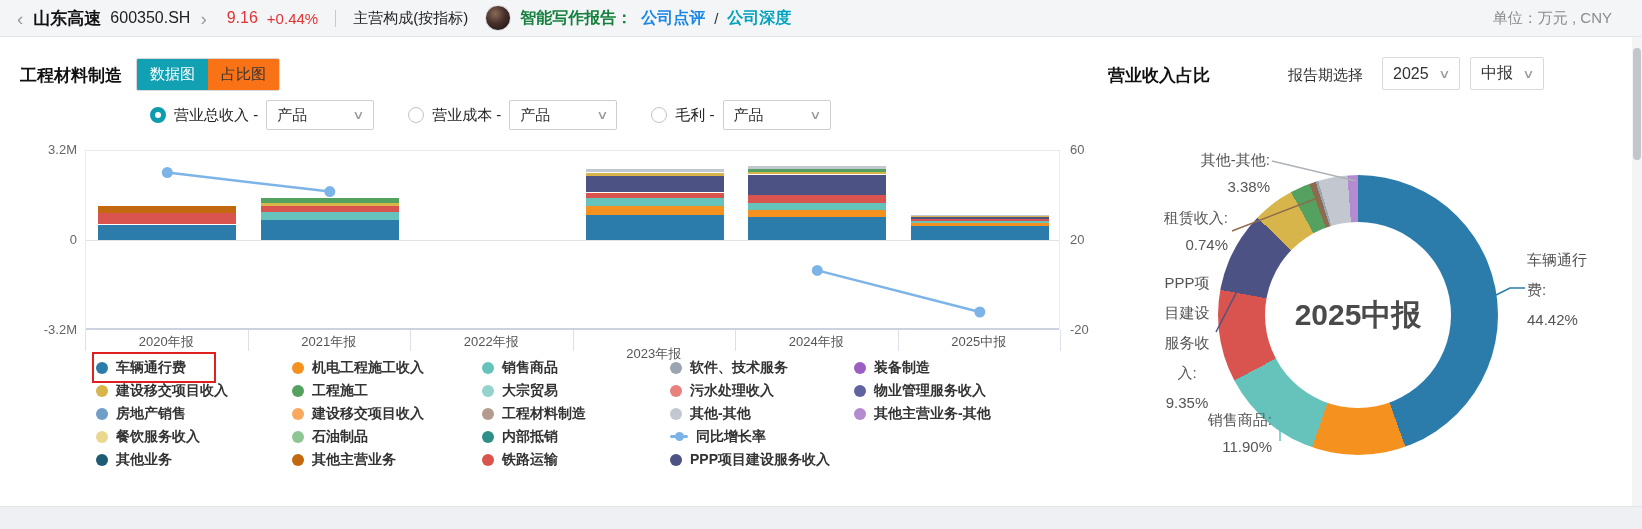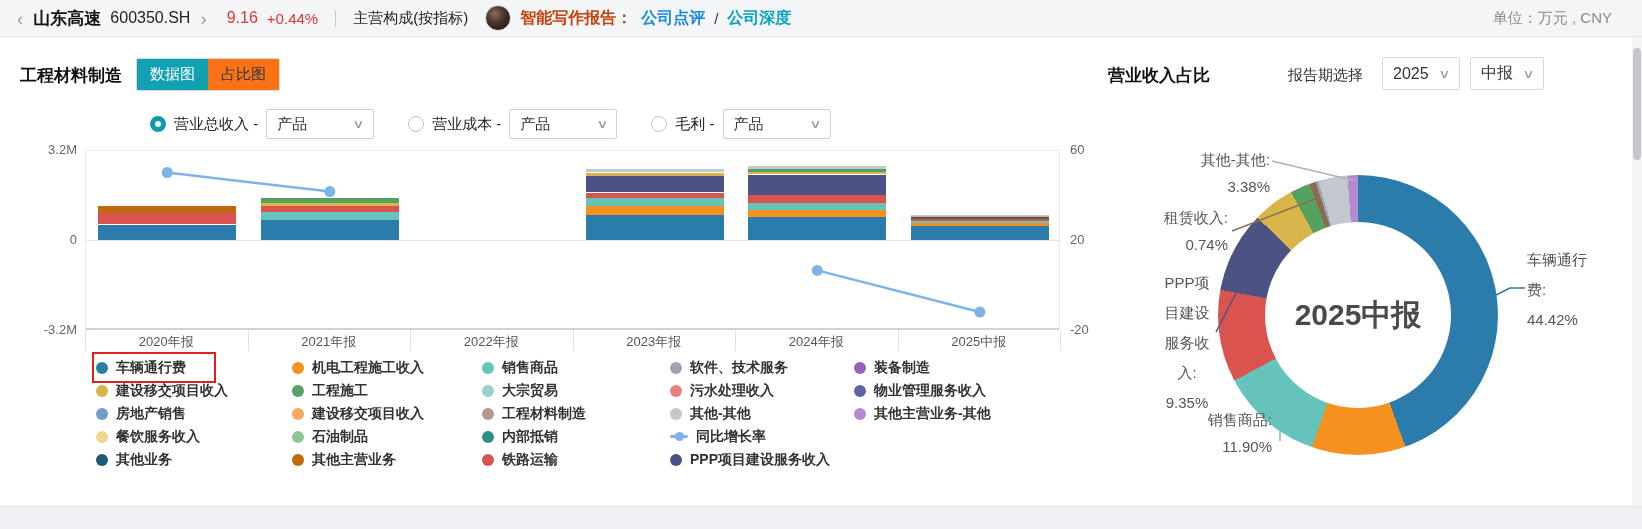--- a/index.html
+++ b/index.html
@@ -12,36 +12,36 @@
   .chev { color:#9a9a9a; font-size:19px; line-height:1; padding:0 1px; }
   .stock-name { font-size:17px; font-weight:bold; color:#111; }
   .stock-code { font-size:16px; color:#222; }
   .price { font-size:16px; color:#e23434; margin-left:10px; }
   .change { font-size:15px; color:#e23434; }
   .vdiv { width:1px; height:17px; background:#c9c9c9; margin:0 8px; }
   .section-label { font-size:15px; color:#222; }
   .avatar { width:26px; height:26px; border-radius:50%; margin-left:8px;
             background:radial-gradient(circle at 38% 32%, #8a6a58 0%, #47302a 45%, #17100e 100%);
             border:1px solid #ddd; }
-  .report-label { font-size:16px; font-weight:bold; color:#c2410c;text-align:center; }
+  .report-label { font-size:16px; font-weight:bold; color:#15803d;text-align:center; }
   .link1 { font-size:16px; font-weight:bold; color:#1b87e6; cursor:pointer; }
   .link-sep { font-size:15px; color:#333; }
   .link2 { font-size:16px; font-weight:bold; color:#00a2bd; cursor:pointer; }
   .spacer { flex:1; }
   .unit-label { font-size:15px; color:#8b8b8b; margin-right:14px; }
 
   
   .lp-title { position:absolute; left:20px; top:64px; font-size:17px; font-weight:bold; color:#111; }
   .tabs { position:absolute; left:136px; top:58px; display:flex; border:1px solid #d9d9d9; border-radius:2px; overflow:hidden; background:#fff; }
   .tab { padding:6px 13px; font-size:15px; cursor:pointer; }
   .tab.active { background:#12a1b3; color:#fff; }
   .tab.inactive { background:#f97316; color:#333; }
 
   
-  .controls { position:absolute; left:150px; top:109px; display:flex; align-items:center; gap:34px; }
+  .controls { position:absolute; left:150px; top:100px; display:flex; align-items:center; gap:34px; }
   .control { display:flex; align-items:center; gap:8px; }
   .radio { width:16px; height:16px; border-radius:50%; background:#fff; border:1px solid #c3c3c3; }
   .radio.selected { border:5px solid #0d9cae; }
   .ctl-label { font-size:15px; color:#222; }
   .select-box { width:108px; height:30px; border:1px solid #cfcfcf; border-radius:2px; background:#fff;
                 display:flex; align-items:center; justify-content:space-between; padding:0 10px; cursor:pointer; }
   .select-box .val { font-size:15px; color:#333; }
   .select-box .car { font-size:12px; color:#9a9a9a; transform:scaleX(1.4); }
 
   
@@ -204,21 +204,21 @@
       <div class="ytick l" style="top: 232px;">0</div>
       <div class="ytick l" style="top: 322px;">-3.2M</div>
       <div class="ytick r" style="top: 142px;">60</div>
       <div class="ytick r" style="top: 232px;">20</div>
       <div class="ytick r" style="top: 322px;">-20</div>
     </div>
   <div id="xlabels">
       <div class="xlab" style="left: 85px; width: 162.5px;">2020年报</div>
       <div class="xlab" style="left: 247.5px; width: 162.5px;">2021年报</div>
       <div class="xlab" style="left: 410px; width: 162.5px;">2022年报</div>
-      <div class="xlab" style="left: 572.5px; width: 162.5px;">2023年报</div>
+      <div class="xlab" style="left: 572.5px; width: 162.5px; margin-top: 12px;">2023年报</div>
       <div class="xlab" style="left: 735px; width: 162.5px;">2024年报</div>
       <div class="xlab" style="left: 897.5px; width: 162.5px;">2025中报</div>
       <div class="xsep" style="left: 85px;"></div>
       <div class="xsep" style="left: 247.5px;"></div>
       <div class="xsep" style="left: 410px;"></div>
       <div class="xsep" style="left: 572.5px;"></div>
       <div class="xsep" style="left: 735px;"></div>
       <div class="xsep" style="left: 897.5px;"></div>
       <div class="xsep" style="left: 1060px;"></div>
     </div>

